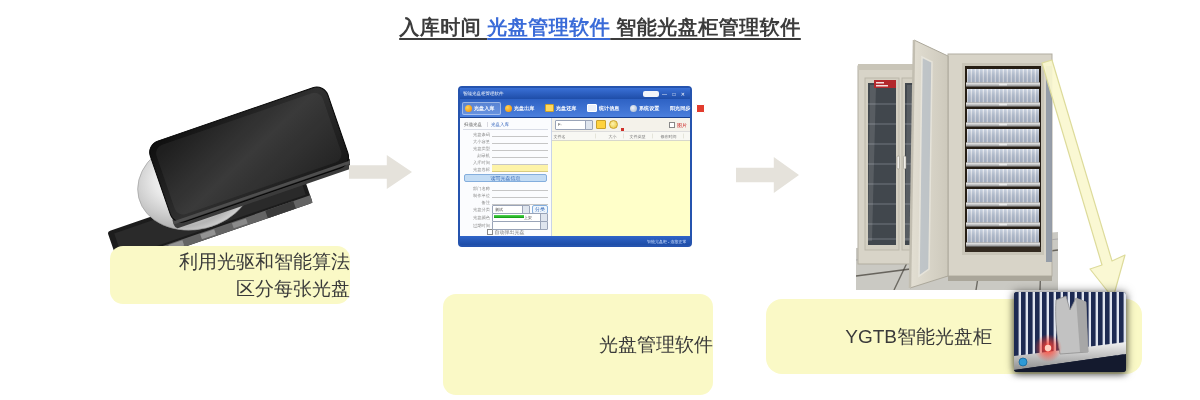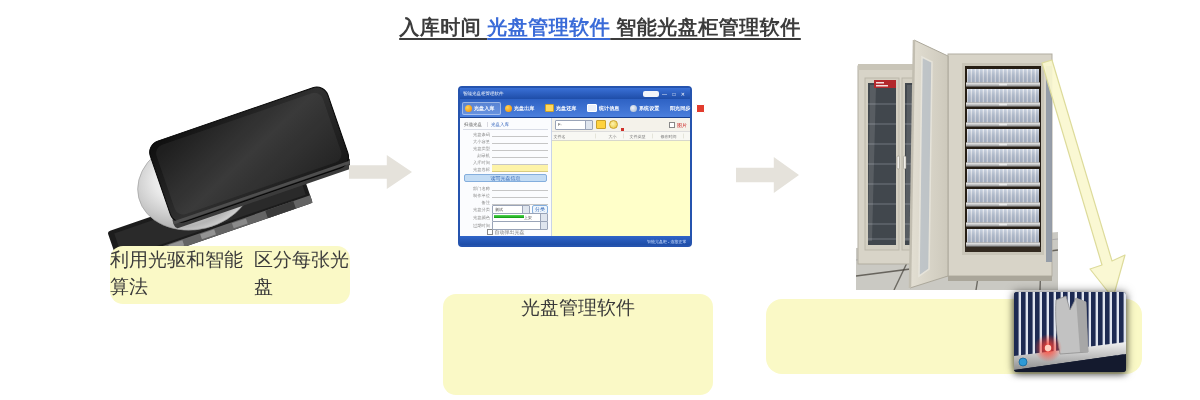--- a/index.html
+++ b/index.html
@@ -4,22 +4,22 @@
 <style>
   html,body{margin:0;padding:0;}
   body{width:1200px;height:400px;position:relative;background:#ffffff;overflow:hidden;
        font-family:"Liberation Sans","DejaVu Sans",sans-serif;color:#3a3a3a;}
   
   #title{position:absolute;left:0;right:0;top:14px;text-align:center;
          font-size:20px;font-weight:700;color:#3c3c3c;letter-spacing:.5px;}
   #title span{text-decoration:underline;text-decoration-thickness:1.5px;text-underline-offset:4px;}
   #title .hl{color:#3a6bd8;}
   
-  .note{position:absolute;background:#faf9c6;border-radius:13px;display:flex;flex-direction:row;
-        align-items:flex-start;justify-content:center;font-size:19px;line-height:27px;font-weight:500;color:#3a3a3a;}
+  .note{position:absolute;background:#faf9c6;border-radius:13px;display:flex;flex-direction:column;
+        align-items:flex-end;justify-content:center;font-size:19px;line-height:27px;font-weight:500;color:#3a3a3a;}
   #note-drive{left:110px;top:246px;width:240px;height:58px;}
   #note-software{left:443px;top:266px;width:270px;height:101px;margin-top:28px;}
   #note-cabinet{left:766px;top:299px;width:376px;height:75px;box-sizing:border-box;padding-right:150px;z-index:2;border-radius:16px;}
   
   .flow-arrow{position:absolute;background:#e5e2db;
         clip-path:polygon(0 30%,60% 30%,60% 0,100% 50%,60% 100%,60% 70%,0 70%);}
   #arrow1{left:349px;top:155px;width:63px;height:34px;}
   #arrow2{left:736px;top:157px;width:63px;height:36px;}
   
   #drive-photo{position:absolute;left:95px;top:82px;width:255px;height:172px;}
@@ -394,20 +394,21 @@
 </svg>
 
 <div class="note" id="note-drive">
   <span>利用光驱和智能算法</span>
   <span>区分每张光盘</span>
 </div>
 <div class="note" id="note-software">
   <span>光盘管理软件</span>
 </div>
 <div class="note" id="note-cabinet">
+  <span>YGTB智能光盘柜</span>
 </div>
 
 <div id="inset-photo">
   <svg viewBox="0 0 112 80" width="112" height="80">
     <defs>
       <pattern id="insetStripes" width="7" height="14" patternUnits="userSpaceOnUse">
         <rect width="7" height="14" fill="#1d2a52"></rect>
           <rect x="4.6" width="2.4" height="14" fill="#dfe4ee"></rect>
       </pattern>
       <linearGradient id="ledgeGrad" x1="0" y1="0" x2="0" y2="1">

